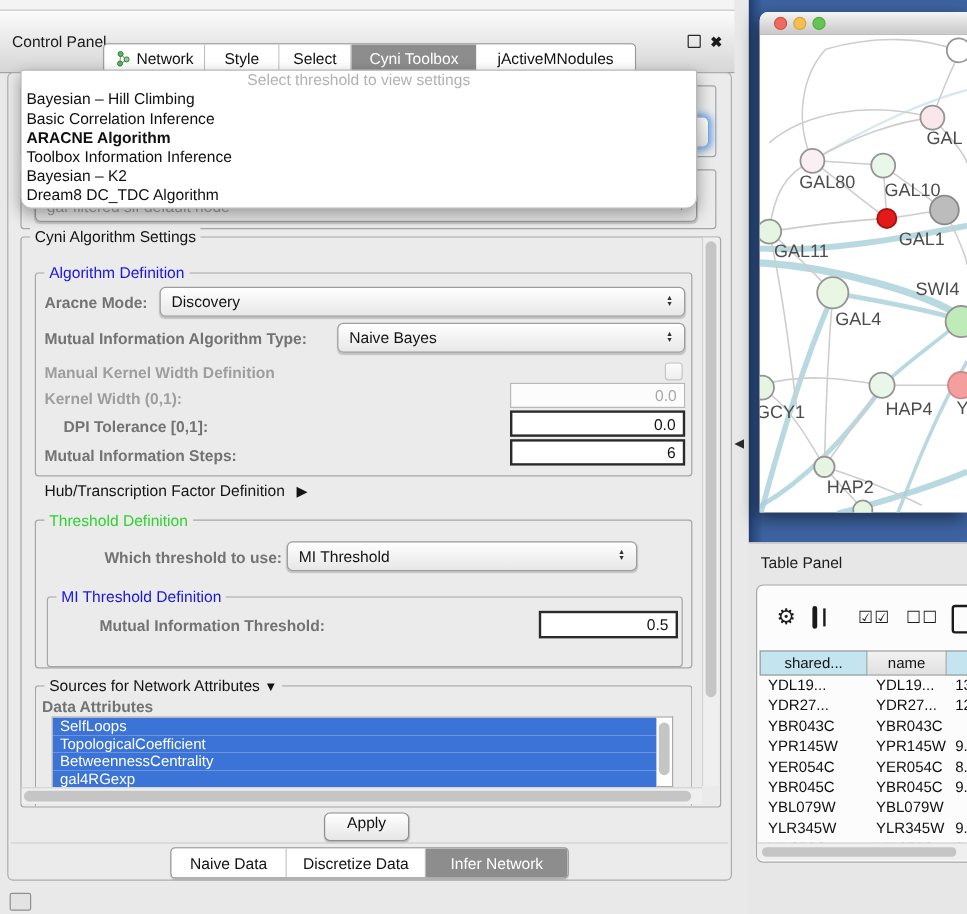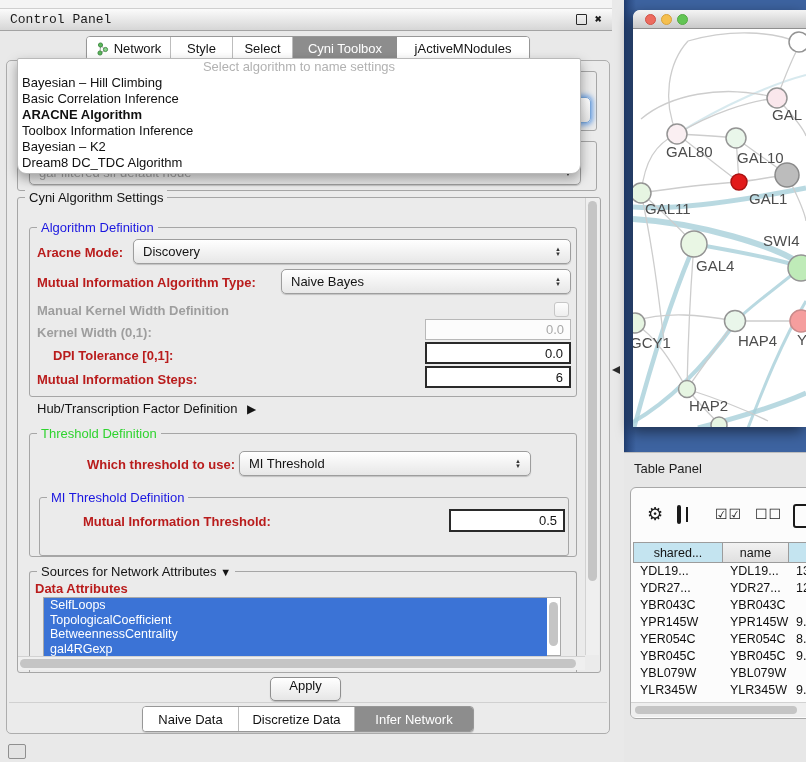--- a/index.html
+++ b/index.html
@@ -17,21 +17,21 @@
   .tabstrip{display:flex;border:1px solid #979797;border-radius:4px;overflow:hidden;background:#fff;
             box-shadow:0 1px 1px rgba(0,0,0,.15);z-index:5;}
   .seg{display:flex;align-items:center;justify-content:center;gap:5px;font-size:13px;color:#121212;
        background:#fff;border-right:1px solid #bdbdbd;height:100%;box-sizing:border-box;}
   .seg:last-child{border-right:none;}
   .seg.sel{background:#8d8d8d;color:#fff;border-right:none;}
   .card{background:#ebebeb;border:1px solid #adadad;border-radius:5px;}
   .group{border:1px solid #a6a6a6;border-radius:3px;}
   .gtitle{position:absolute;background:#ebebeb;padding:0 4px;font-size:13px;white-space:nowrap;z-index:3;}
   .blue{color:#1a16e0;} .green{color:#2fd32f;}
-  .lbl{font-size:13px;font-weight:bold;color:#b91c1c;white-space:nowrap;}
+  .lbl{font-size:13px;font-weight:bold;color:#737373;white-space:nowrap;}
   .lbl.gray{color:#9e9e9e;}
   .combo{display:flex;align-items:center;border:1px solid #9d9d9d;border-radius:5px;
          background:linear-gradient(#ffffff,#e7e7e7);box-shadow:0 1px 1px rgba(0,0,0,.18);
          font-size:13px;padding:0 9px;box-sizing:border-box;}
   .combo .arrows{margin-left:auto;display:flex;flex-direction:column;align-items:center;
                  font-size:6px;line-height:4.5px;color:#333;}
   .field{border:2px solid #2a2a2a;background:#fff;font-size:13px;display:flex;align-items:center;
          justify-content:flex-end;padding:0 6px;box-sizing:border-box;}
   .field.disabled{border:1px solid #b8b8b8;color:#a9a9a9;background:#fcfcfc;}
   .checkbox{width:13px;height:13px;border:1px solid #c6c6c6;border-radius:3px;
@@ -76,21 +76,21 @@
   .tcell{box-sizing:border-box;font-size:12.5px;color:#101010;padding-left:7px;overflow:hidden;white-space:nowrap;}
   .tcell.c0{width:90px;} .tcell.c1{width:66px;} .tcell.c2{width:56px;}
   svg text{font-family:"Liberation Sans",sans-serif;}
 </style>
 </head>
 <body>
 
 <div id="app">
 
   <div class="abs topstrip" style="left:0;top:0;width:612px;height:8px;"></div>
-  <div class="abs titlebar" style="left:0;top:8px;width:592px;height:21px;padding:0 10px;font-family:Liberation Mono, monospace;">
+  <div class="abs titlebar" style="left:0;top:8px;width:592px;height:21px;padding:15px 10px;">
     <span class="ttl">Control Panel</span>
     <span class="winicons">
       <span class="floatsq"></span>
       <span class="closex">✖</span>
     </span>
   </div>
 
   <div class="abs tabstrip" style="left:86px;top:36px;width:442px;height:23px;">
     <div class="seg" style="width:84px;">
       <svg width="13" height="14" viewBox="0 0 13 14">
@@ -223,21 +223,21 @@
       <div class="thumb" style="left:2px;top:2px;width:556px;height:9px;"></div>
     </div>
 
     <div class="abs btn" style="left:263px;top:616px;width:69px;height:22px;">
       <span>Apply</span>
     </div>
     <div class="abs divline" style="left:2px;top:641px;width:598px;height:1px;"></div>
   </div>
 
   <div class="abs popup" style="left:17px;top:58px;width:562px;height:114px;">
-    <div class="phead">Select algorithm to name settings</div>
+    <div class="phead">Select threshold to view settings</div>
     <div class="pitem">Bayesian – Hill Climbing</div>
     <div class="pitem">Basic Correlation Inference</div>
     <div class="pitem bold">ARACNE Algorithm</div>
     <div class="pitem">Toolbox Information Inference</div>
     <div class="pitem">Bayesian – K2</div>
     <div class="pitem">Dream8 DC_TDC Algorithm</div>
   </div>
 
   <div class="abs tabstrip" style="left:142px;top:706px;width:330px;height:24px;">
     <div class="seg" style="width:96px;">

